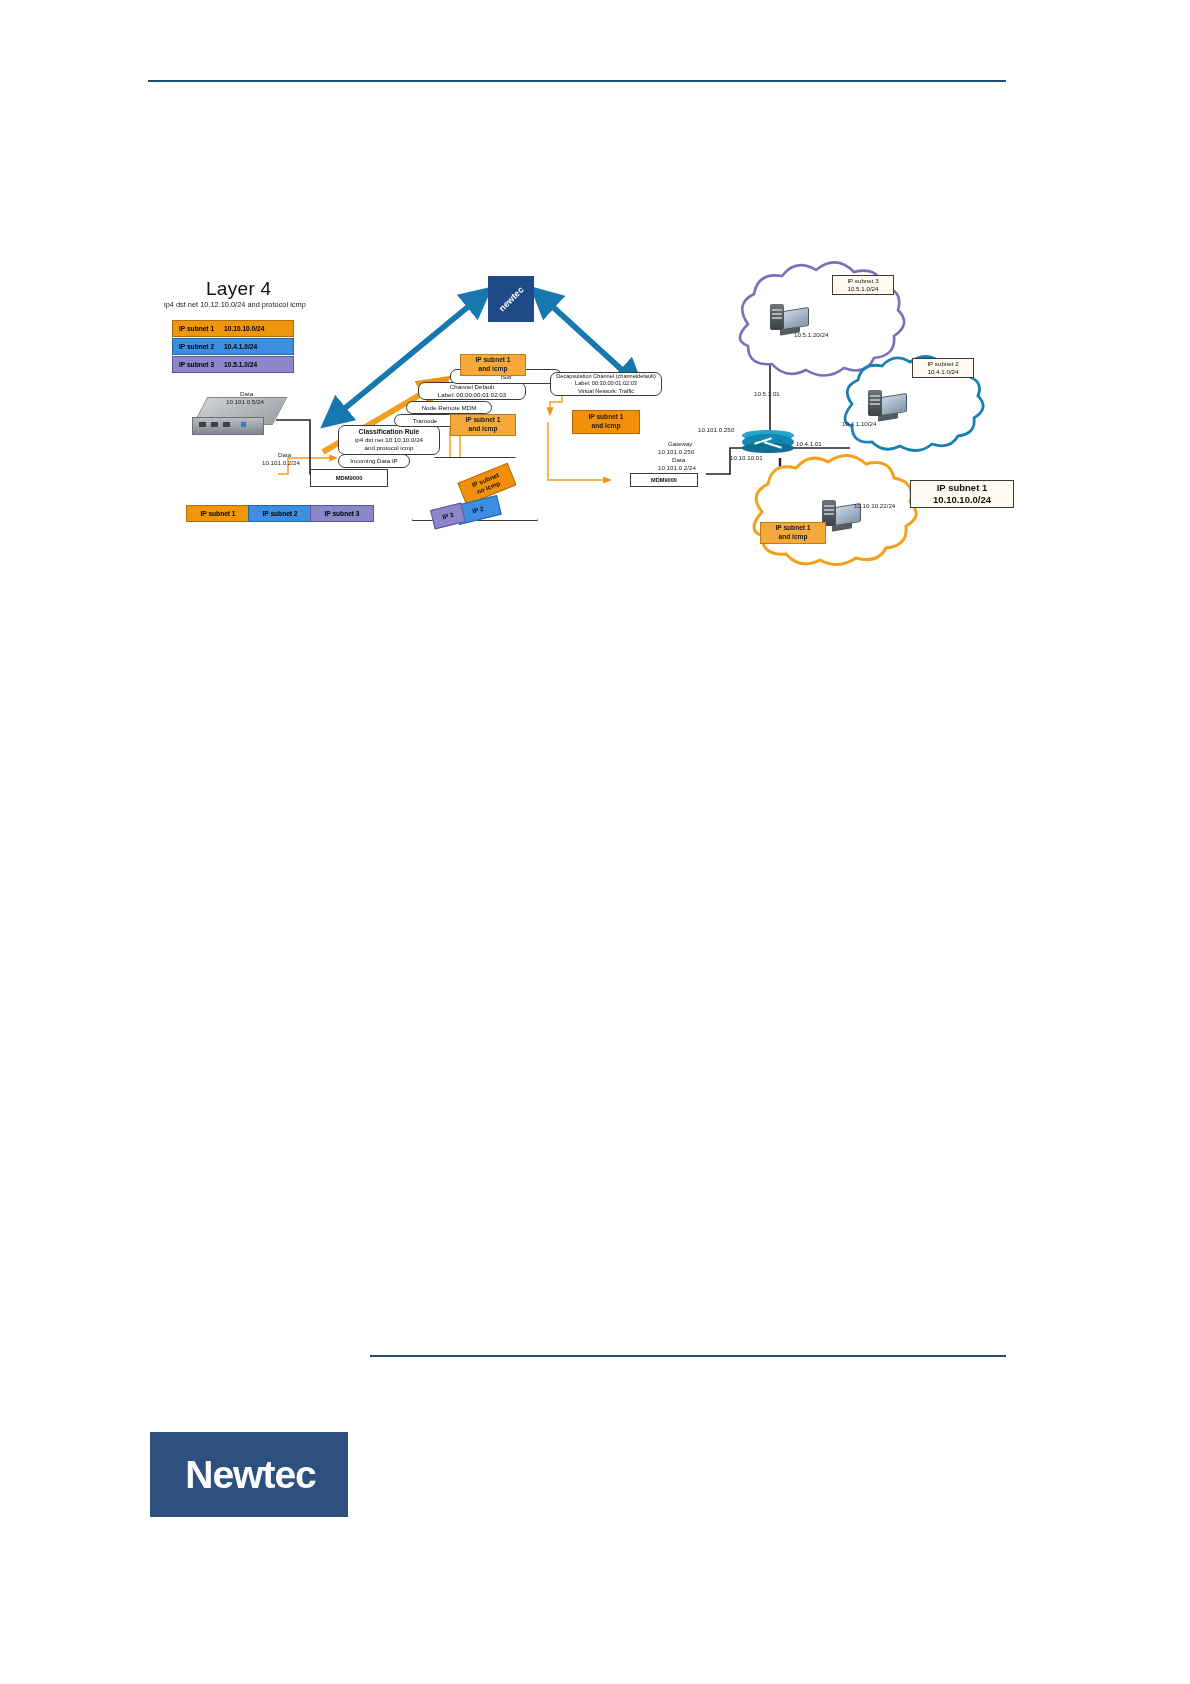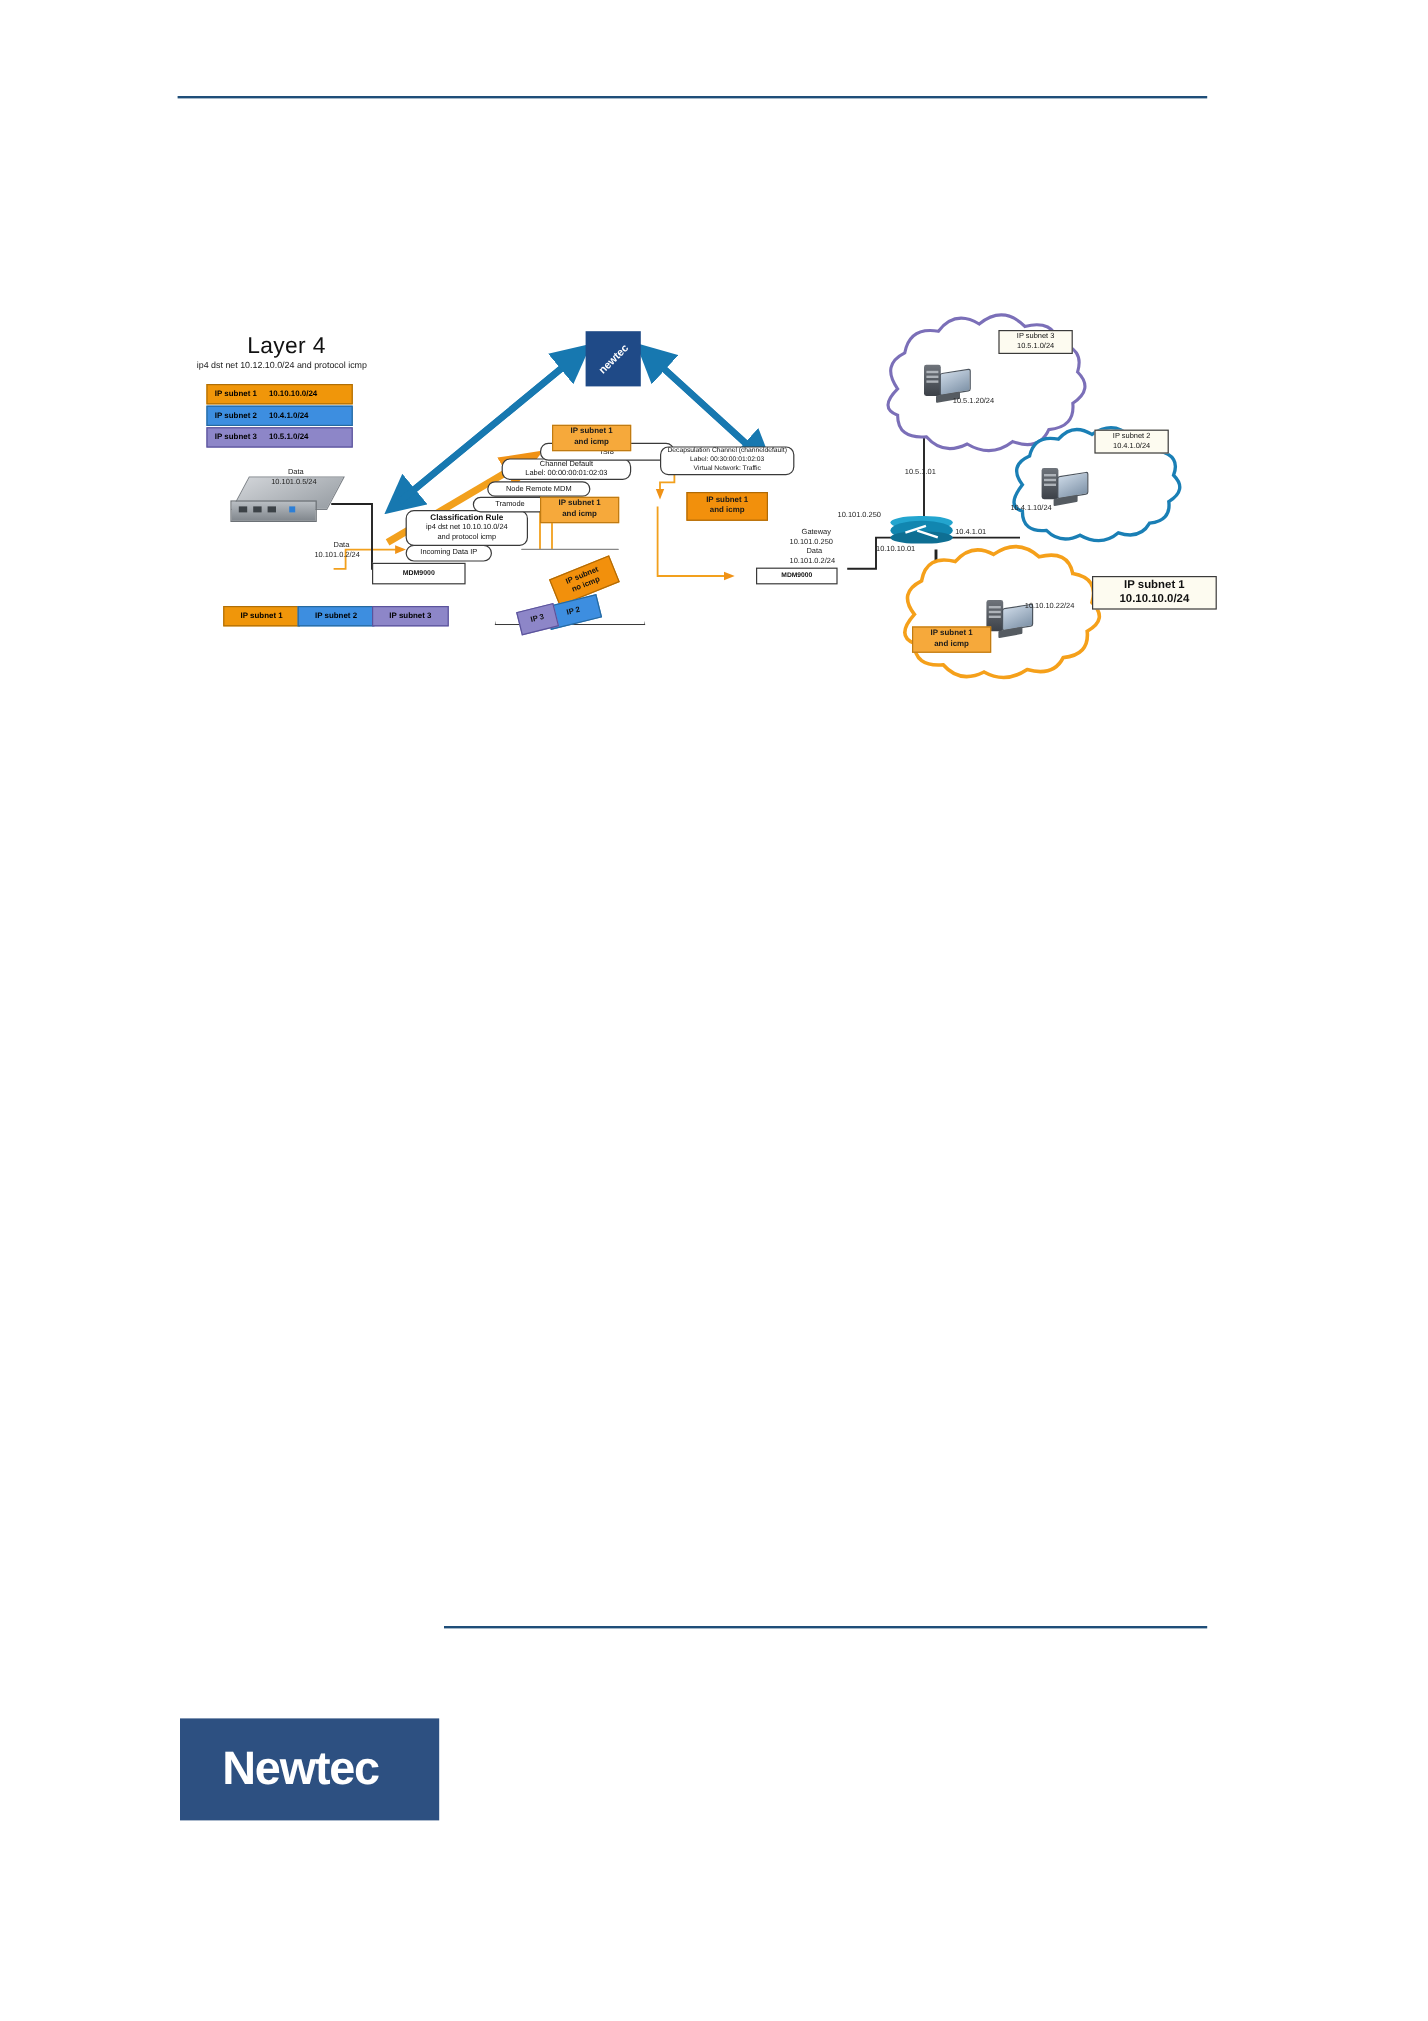--- a/index.html
+++ b/index.html
@@ -5,21 +5,21 @@
   html,body{margin:0;padding:0;background:#ffffff;}
   body{width:1190px;height:1684px;position:relative;font-family:"Liberation Sans",sans-serif;overflow:hidden;}
 
   .page{position:absolute;inset:0;background:#fff;}
 
   
   .rule-top{position:absolute;left:148px;top:80px;width:858px;height:2px;background:#1f4e79;}
   .rule-bottom{position:absolute;left:370px;top:1355px;width:636px;height:2px;background:#1f4e79;}
 
   
-  .logo{position:absolute;left:150px;top:1432px;width:216px;height:85px;background:#2d5081;}
+  .logo{position:absolute;left:150px;top:1432px;width:198px;height:85px;background:#2d5081;}
   .logo-text{position:absolute;left:0;top:0;width:201px;height:85px;display:flex;align-items:center;justify-content:center;
              color:#ffffff;font-weight:bold;font-size:39px;letter-spacing:-1px;font-family:"Liberation Sans",sans-serif;}
 
   
   .diagram{position:absolute;left:150px;top:262px;width:860px;height:330px;}
 
   .ttl{position:absolute;font-family:"Liberation Sans",sans-serif;color:#000;}
 
   .title-layer3{left:56px;top:16px;font-size:19px;color:#111;letter-spacing:.3px;}
   .subtitle-layer3{left:14px;top:38px;font-size:7.4px;color:#222;}

